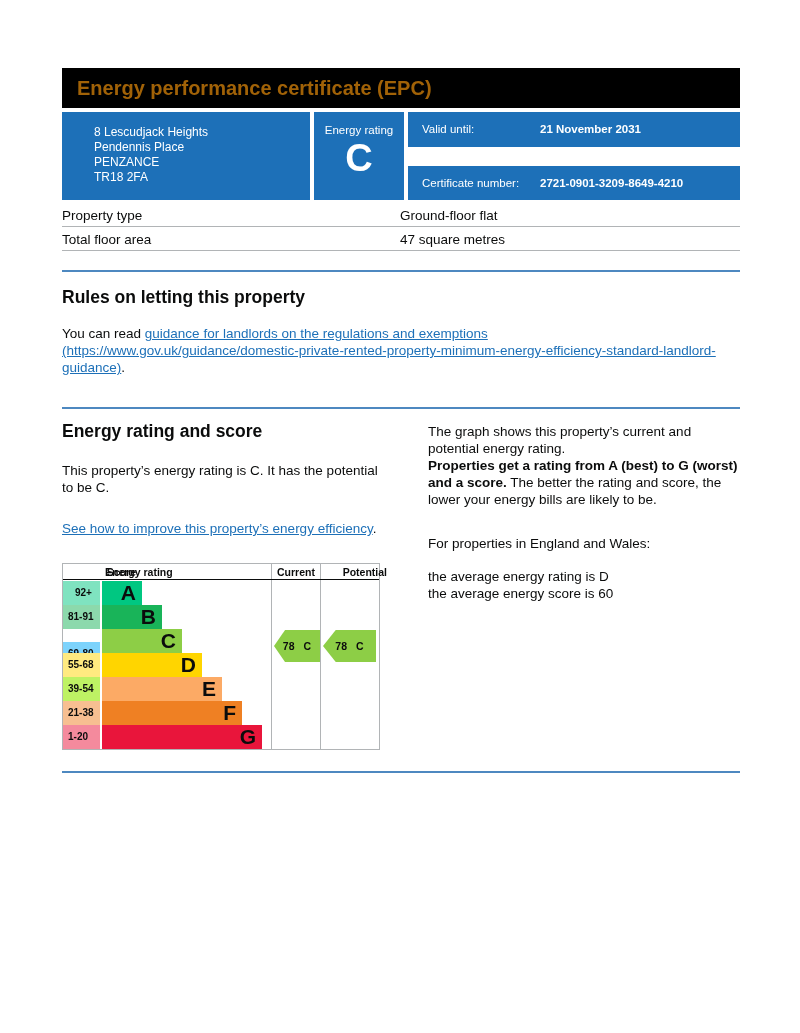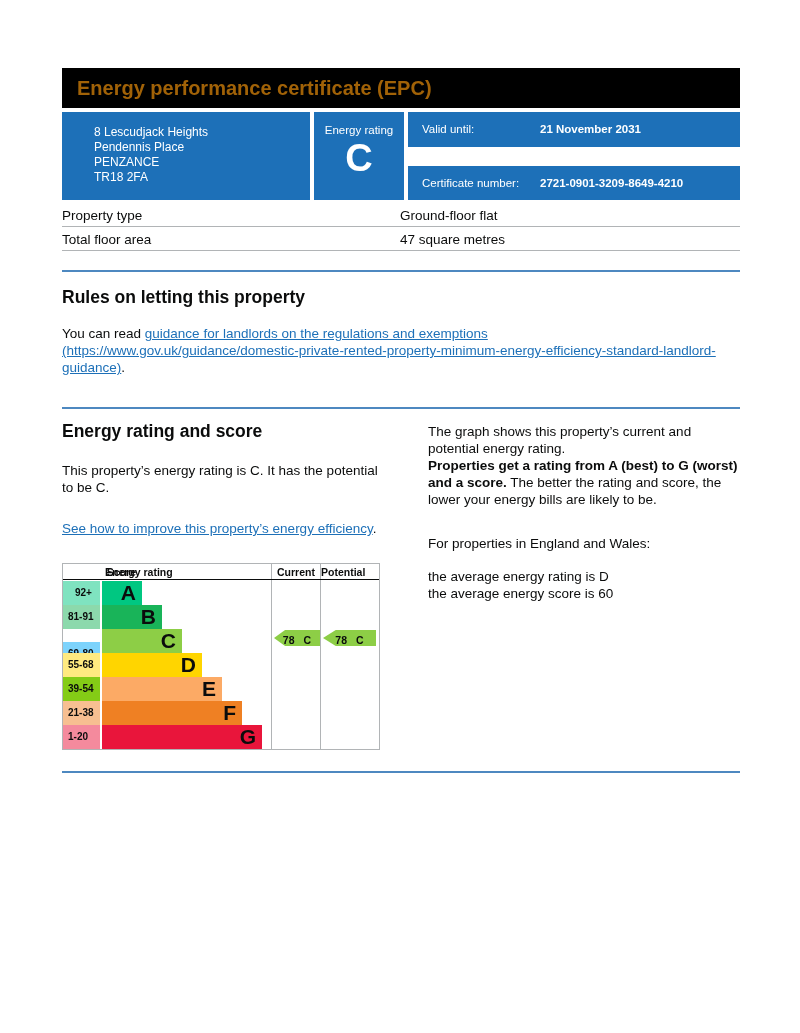--- a/index.html
+++ b/index.html
@@ -81,38 +81,38 @@
     border: 1px solid #b1b4b6; background: #ffffff;
     font-size: 10.5px;
   }
   .chart-head {
     position: absolute; top: 0; left: 0; right: 0; height: 16px;
     border-bottom: 1px solid #0b0c0c; font-weight: bold;
   }
   .head-score { position: absolute; left: 12px; width: 38px; text-align: right; line-height: 16px; margin-left: 23px; }
   .head-rating { position: absolute; left: 42px; line-height: 16px; }
   .head-current { position: absolute; left: 208px; width: 50px; text-align: center; line-height: 16px; }
-  .head-potential { position: absolute; left: 258px; width: 58px; text-align: left; line-height: 16px; }
+  .head-potential { position: absolute; left: 266px; width: 58px; text-align: right; line-height: 16px; }
   .vline { position: absolute; top: 0; bottom: 0; width: 1px; background: #b1b4b6; }
   .vline-1 { left: 208px; }
   .vline-2 { left: 257px; }
   .chart-rows { position: absolute; top: 17px; left: 0; }
   .band-row { display: flex; height: 24px; }
   .score-cell {
     flex: 0 0 37px; font-size: 10px; font-weight: bold;
     line-height: 24px; padding-left: 5px;
   }
   .band-bar {
     margin-left: 2px; height: 24px;
     text-align: right; padding-right: 6px;
     font-size: 21px; font-weight: bold; line-height: 24px;
   }
   .rating-arrow {
-    position: absolute; height: 16px;
-    display: flex; align-items: flex-end; justify-content: center;
+    position: absolute; height: 32px;
+    display: flex; align-items: center; justify-content: center;
     font-size: 10.5px; font-weight: bold;
     clip-path: polygon(0% 50%, 24% 0%, 100% 0%, 100% 100%, 24% 100%);
   }
   .arrow-current { left: 211px; width: 46px; }
   .arrow-potential { left: 260px; width: 53px; }
   .rating-arrow .arrow-band { margin-left: 9px; }
 </style>
 </head>
 <body>
 
@@ -196,21 +196,21 @@
           </div>
           <div class="band-row">
             <span class="score-cell" style="background: #7dd3fc; margin-top: 13px;">69-80</span>
             <span class="band-bar" style="background: rgb(141, 206, 70); width: 80px;">C</span>
           </div>
           <div class="band-row">
             <span class="score-cell" style="background: rgb(255, 234, 128);">55-68</span>
             <span class="band-bar" style="background: rgb(255, 213, 0); width: 100px;">D</span>
           </div>
           <div class="band-row">
-            <span class="score-cell" style="background: #84cc16;">39-54</span>
+            <span class="score-cell" style="background: #bef264;">39-54</span>
             <span class="band-bar" style="background: rgb(252, 170, 101); width: 120px;">E</span>
           </div>
           <div class="band-row">
             <span class="score-cell" style="background: rgb(247, 191, 145);">21-38</span>
             <span class="band-bar" style="background: rgb(239, 128, 35); width: 140px;">F</span>
           </div>
           <div class="band-row">
             <span class="score-cell" style="background: rgb(244, 138, 157);">1-20</span>
             <span class="band-bar" style="background: rgb(233, 21, 59); width: 160px;">G</span>
           </div>

